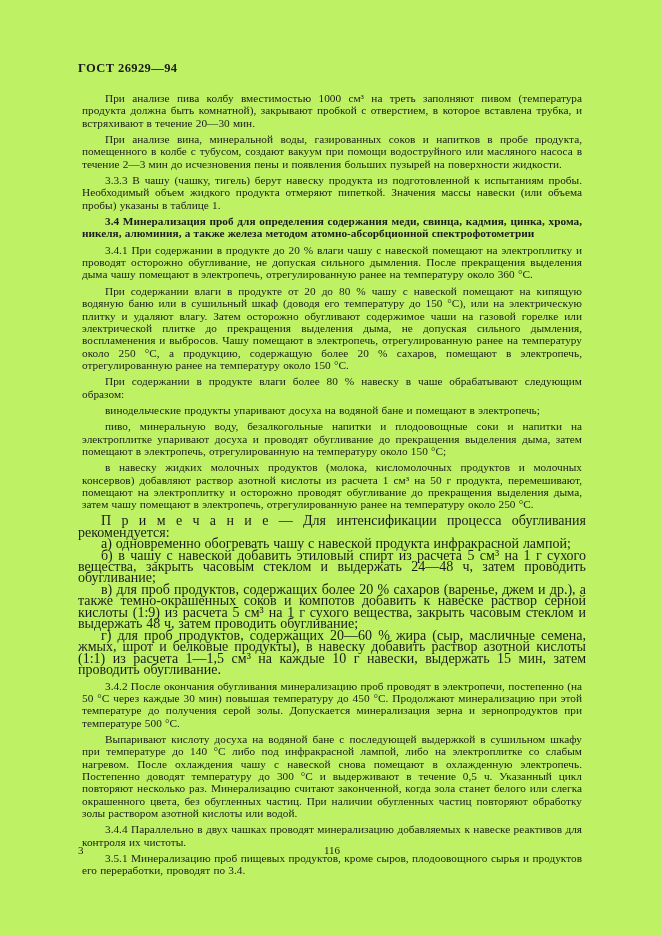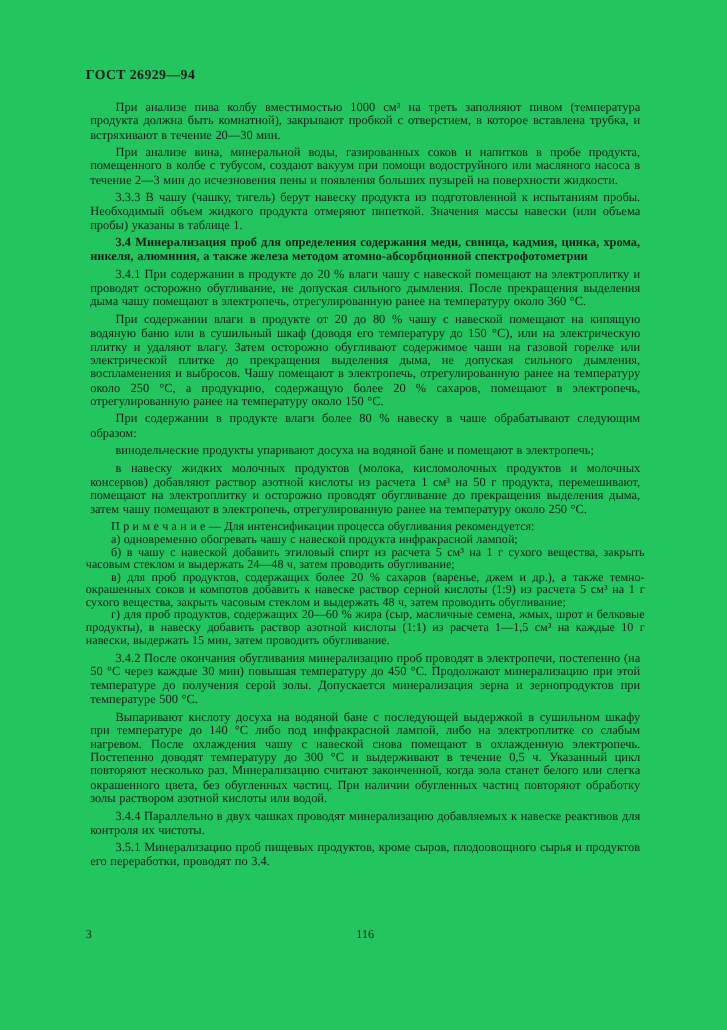--- a/index.html
+++ b/index.html
@@ -4,21 +4,21 @@
 <style>
   html, body {
     margin: 0;
     padding: 0;
     background: #f2f1ee;
   }
   .page {
     position: relative;
     width: 661px;
     height: 936px;
-    background: #22c55e;
+    background: #bef264;
     font-family: "Liberation Serif", "DejaVu Serif", serif;
     color: #1b1b1b;
     overflow: hidden;
     box-sizing: border-box;
   }
   .textblock {
     position: absolute;
     left: 78px;
     top: 62px;
     width: 508px;
@@ -39,21 +39,21 @@
     word-spacing: 0.4px;
   }
   p.bold {
     font-weight: bold;
   }
   .note {
     margin: 4.5px 0 4px 0;
   }
   .note p {
     margin: 0;
-    font-size: 11px;
+    font-size: 14px;
     line-height: 11.45px;
     text-align: justify;
     text-indent: 23px;
     word-spacing: 0.3px;
   }
   .footer {
     position: absolute;
     left: 78px;
     top: 844px;
     width: 508px;
@@ -83,20 +83,21 @@
     <div class="doc-header">ГОСТ 26929—94</div>
 
     <p class="body">При анализе пива колбу вместимостью 1000 см³ на треть заполняют пивом (температура продукта должна быть комнатной), закрывают пробкой с отверстием, в которое вставлена трубка, и встряхивают в течение 20—30 мин.</p>
     <p class="body">При анализе вина, минеральной воды, газированных соков и напитков в пробе продукта, помещенного в колбе с тубусом, создают вакуум при помощи водоструйного или масляного насоса в течение 2—3 мин до исчезновения пены и появления больших пузырей на поверхности жидкости.</p>
     <p class="body">3.3.3  В чашу (чашку, тигель) берут навеску продукта из подготовленной к испытаниям пробы. Необходимый объем жидкого продукта отмеряют пипеткой. Значения массы навески (или объема пробы) указаны в таблице 1.</p>
     <p class="body bold">3.4  Минерализация проб для определения содержания меди, свинца, кадмия, цинка, хрома, никеля, алюминия, а также железа методом атомно-абсорбционной спектрофотометрии</p>
     <p class="body">3.4.1  При содержании в продукте до 20 % влаги чашу с навеской помещают на электроплитку и проводят осторожно обугливание, не допуская сильного дымления. После прекращения выделения дыма чашу помещают в электропечь, отрегулированную ранее на температуру около 360 °С.</p>
     <p class="body">При содержании влаги в продукте от 20 до 80 % чашу с навеской помещают на кипящую водяную баню или в сушильный шкаф (доводя его температуру до 150 °С), или на электрическую плитку и удаляют влагу. Затем осторожно обугливают содержимое чаши на газовой горелке или электрической плитке до прекращения выделения дыма, не допуская сильного дымления, воспламенения и выбросов. Чашу помещают в электропечь, отрегулированную ранее на температуру около 250 °С, а продукцию, содержащую более 20 % сахаров, помещают в электропечь, отрегулированную ранее на температуру около 150 °С.</p>
     <p class="body">При содержании в продукте влаги более 80 % навеску в чаше обрабатывают следующим образом:</p>
     <p class="body">винодельческие продукты упаривают досуха на водяной бане и помещают в электропечь;</p>
+    <p class="body">пиво, минеральную воду, безалкогольные напитки и плодоовощные соки и напитки на электроплитке упаривают досуха и проводят обугливание до прекращения выделения дыма, затем помещают в электропечь, отрегулированную на температуру около 150 °С;</p>
     <p class="body">в навеску жидких молочных продуктов (молока, кисломолочных продуктов и молочных консервов) добавляют раствор азотной кислоты из расчета 1 см³ на 50 г продукта, перемешивают, помещают на электроплитку и осторожно проводят обугливание до прекращения выделения дыма, затем чашу помещают в электропечь, отрегулированную ранее на температуру около 250 °С.</p>
 
     <div class="note">
       <p>П р и м е ч а н и е — Для интенсификации процесса обугливания рекомендуется:</p>
       <p>а) одновременно обогревать чашу с навеской продукта инфракрасной лампой;</p>
       <p>б) в чашу с навеской добавить этиловый спирт из расчета 5 см³ на 1 г сухого вещества, закрыть часовым стеклом и выдержать 24—48 ч, затем проводить обугливание;</p>
       <p>в) для проб продуктов, содержащих более 20 % сахаров (варенье, джем и др.), а также темно-окрашенных соков и компотов добавить к навеске раствор серной кислоты (1:9) из расчета 5 см³ на 1 г сухого вещества, закрыть часовым стеклом и выдержать 48 ч, затем проводить обугливание;</p>
       <p>г) для проб продуктов, содержащих 20—60 % жира (сыр, масличные семена, жмых, шрот и белковые продукты), в навеску добавить раствор азотной кислоты (1:1) из расчета 1—1,5 см³ на каждые 10 г навески, выдержать 15 мин, затем проводить обугливание.</p>
     </div>
 

